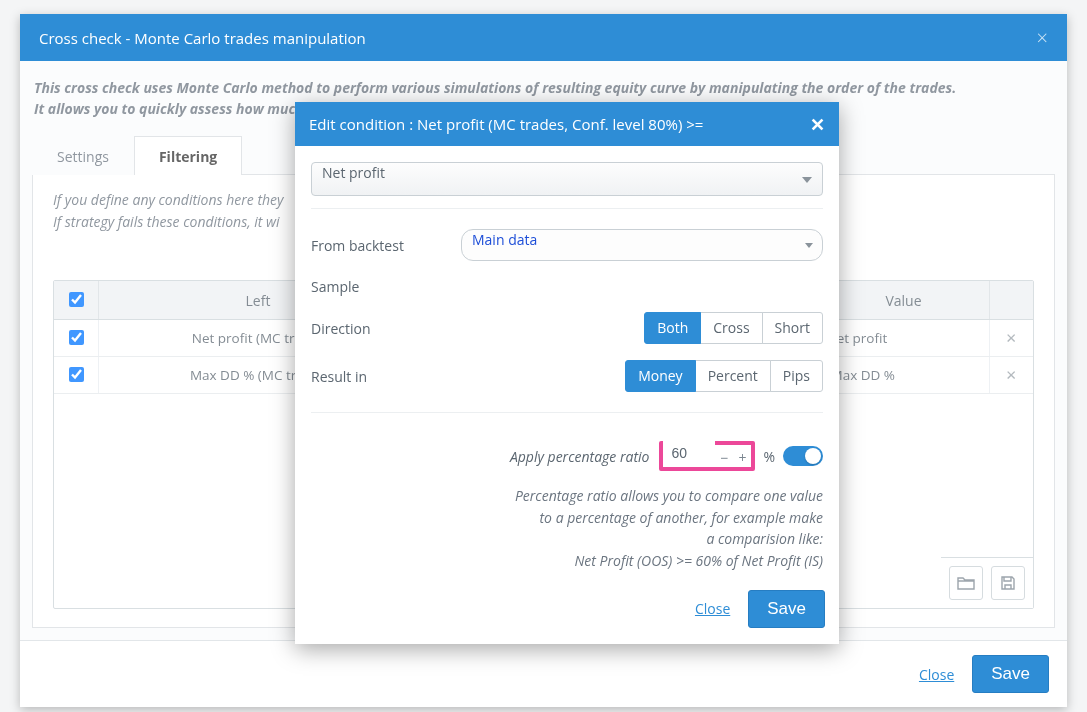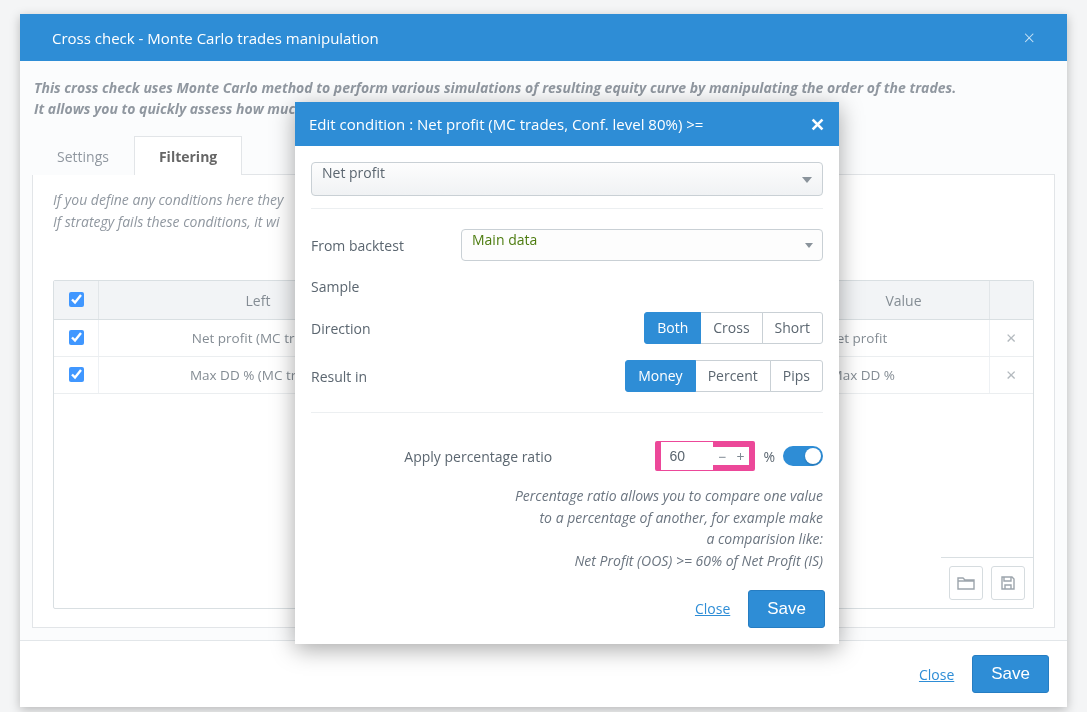--- a/index.html
+++ b/index.html
@@ -14,21 +14,21 @@
   
   .outer-dialog {
     position:absolute; left:20px; top:14px; right:20px; bottom:5px;
     background:#fff;
     box-shadow:0 3px 10px rgba(0,0,0,.25);
     display:flex; flex-direction:column;
   }
   .outer-title {
     background:#2e8dd6;
     color:#fff;
-    padding:10px 32px;
+    padding:10px 19px;
     font-size:15px;
     display:flex; align-items:center;
   }
   .outer-title .spacer { flex:1; }
   .outer-title .x-icon { font-size:20px; font-weight:300; cursor:pointer; color:#cfe6f6; }
   .outer-body {
     padding:14px 12px 12px 12px;
     flex:1; display:flex; flex-direction:column;
     background:#fafbfc;
     position:relative;
@@ -111,21 +111,21 @@
   .big-select:after {
     content:''; position:absolute; right:10px; top:14px;
     border-left:5px solid transparent; border-right:5px solid transparent;
     border-top:6px solid #8a939b;
   }
   .field-sep { height:1px; background:#eceff1; margin:12px 0;}
   .row { display:flex; align-items:center; padding:8px 0;}
   .row-label { width:150px; color:#5b6670;}
   .select {
     height:32px; border:1px solid #c9d0d5; background:#fdfdfd; padding:0 26px 0 10px;
-    color:#4d7c0f; font-size:14px; position:relative; border-radius:4px;
+    color:#1d4ed8; font-size:14px; position:relative; border-radius:12px;
   }
   .select:after {
     content:''; position:absolute; right:9px; top:13px;
     border-left:4px solid transparent; border-right:4px solid transparent;
     border-top:5px solid #8a939b;
   }
   .seg-group { display:flex; margin-left:auto; }
   .seg {
     border:1px solid #c9d0d5; padding:5px 12px 6px; color:#5b6670;
     background:#fff; cursor:pointer; font-size:14px;
@@ -134,40 +134,40 @@
   .seg:first-child { margin-left:0; border-radius:3px 0 0 3px;}
   .seg:last-child { border-radius:0 3px 3px 0;}
   .seg.sel { background:#2e8dd6; color:#fff; border-color:#2e8dd6; position:relative; z-index:1;}
   .seg.small-sel { display:flex; align-items:center; gap:14px; padding-right:8px;}
   .seg.small-sel:after{
     content:''; display:inline-block;
     border-left:4px solid transparent; border-right:4px solid transparent;
     border-top:5px solid #5b6670; margin-left:4px;
   }
   .row-right { display:flex; align-items:center; gap:8px; margin-left:auto;}
-  .numbox-wrap { display:flex; align-items:center; border:6px solid #ec4899; border-radius:2px; height:30px;}
+  .numbox-wrap { display:flex; align-items:flex-end; border:4px solid #ec4899; border-radius:2px; height:30px;}
   .numbox { width:52px; border:none; outline:none; padding:0 8px; font-size:14px; color:#5b6670; height:28px;}
   .num-ctrl { width:18px; text-align:center; color:#7c8791; cursor:pointer; user-select:none;}
   .toggle {
     width:40px; height:20px; background:#2e8dd6; border-radius:12px; position:relative; cursor:pointer;
   }
   .toggle .knob{
     position:absolute; right:2px; top:2px; width:16px; height:16px; background:#fff; border-radius:50%;
     box-shadow:0 1px 2px rgba(0,0,0,.2);
   }
   .ratio-help{
     font-style:italic; color:#6b7580; text-align:right; line-height:1.55; margin-top:6px;
   }
   .modal-footer{
     display:flex; justify-content:flex-end; align-items:center; gap:18px;
     padding:10px 14px 16px;
   }
   .row.apply { padding-top:16px; }
   .pct { color:#5b6670; }
-  .row.apply .row-label { flex:1; text-align:center; padding-right:10px; width:auto;}
+  .row.apply .row-label { flex:1; text-align:right; padding-right:10px; width:auto;font-style:italic;}
 </style>
 </head>
 <body>
 
 <div class="outer-dialog">
   <div class="outer-title">
     <span>Cross check - Monte Carlo trades manipulation</span>
     <span class="spacer"></span>
     <span class="x-icon">×</span>
   </div>

